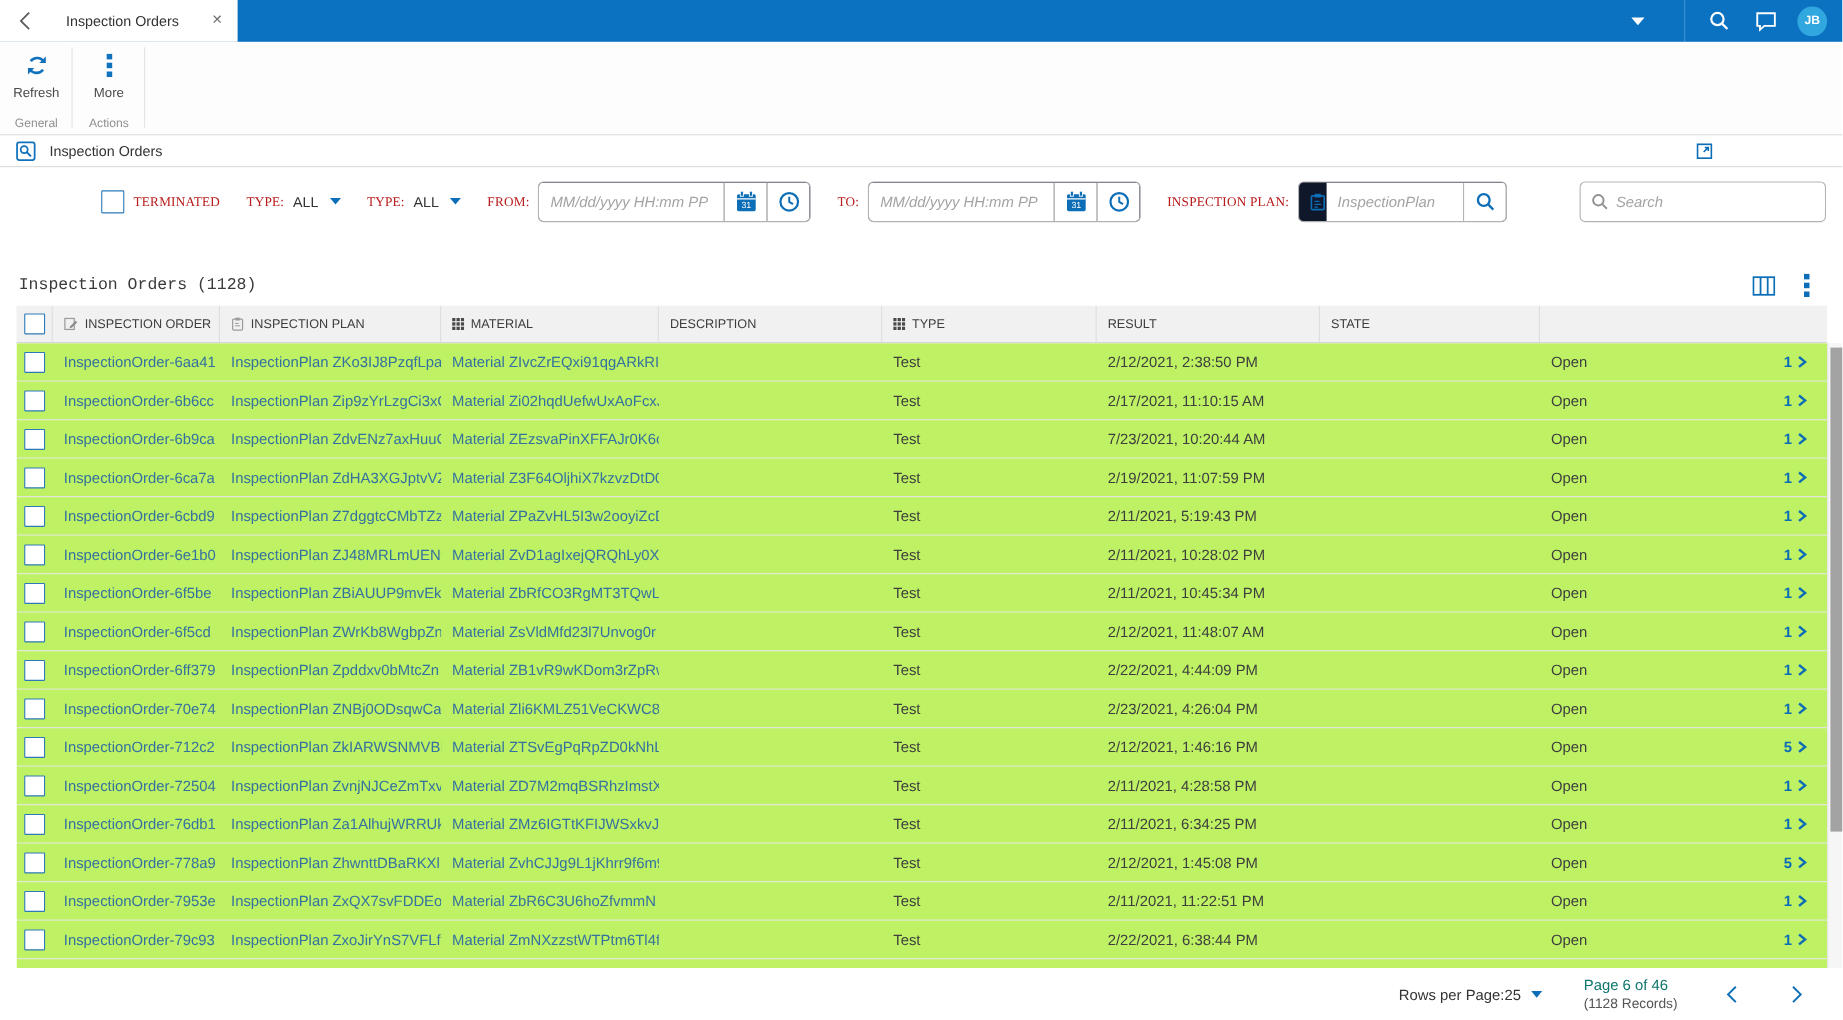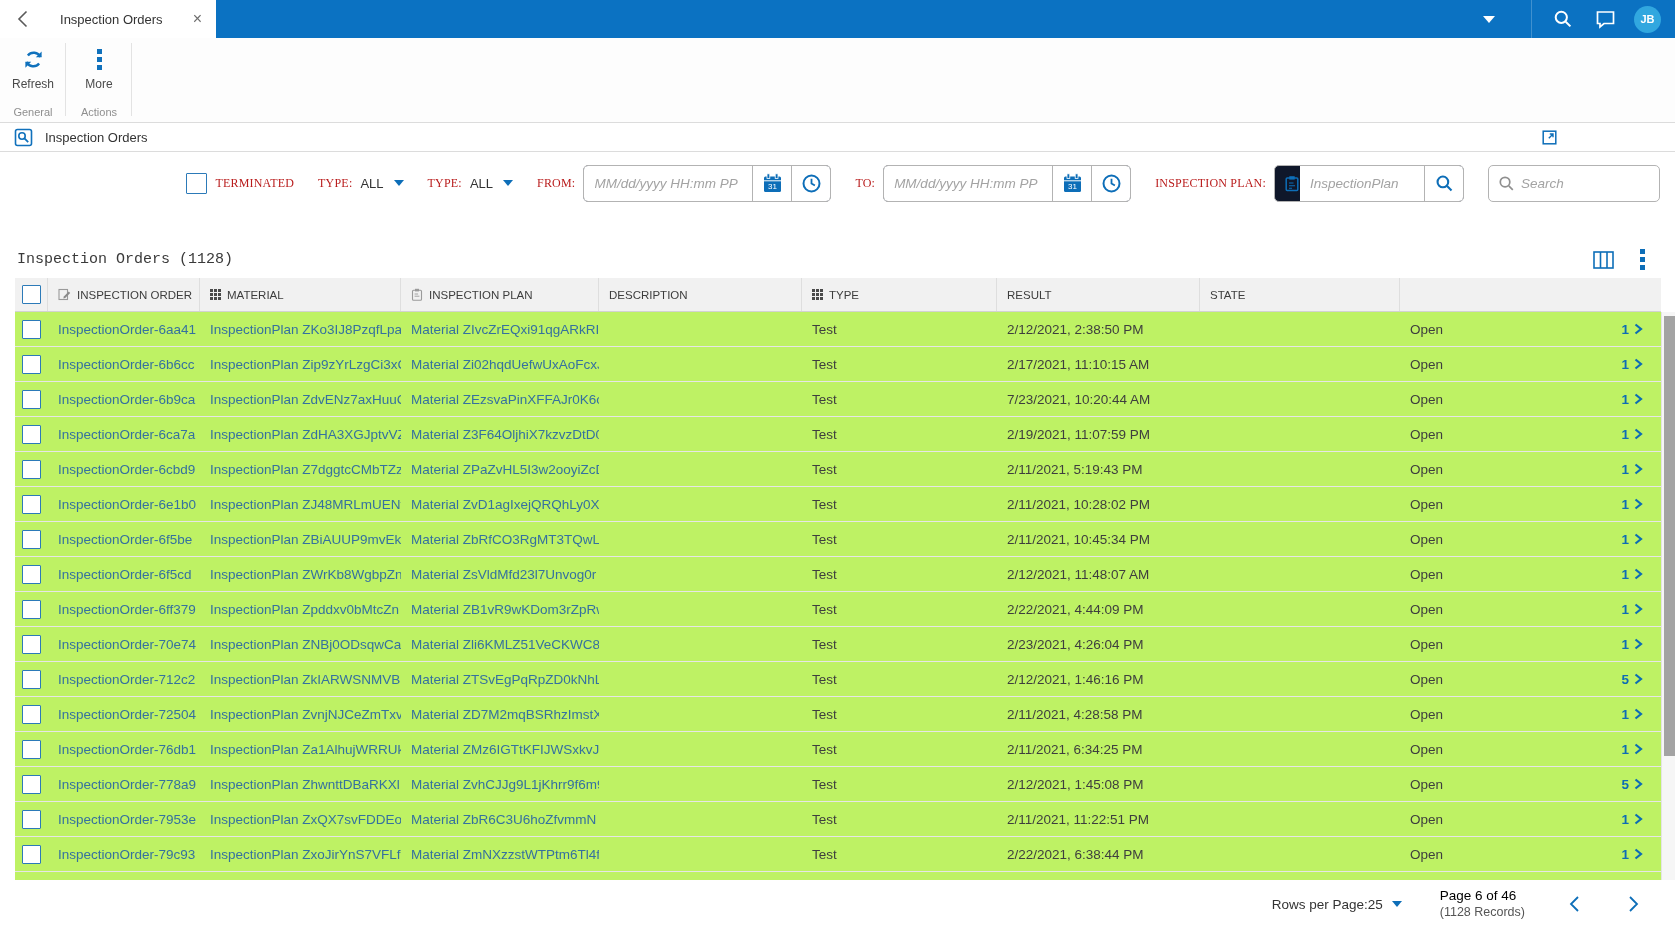--- a/index.html
+++ b/index.html
@@ -50,22 +50,22 @@
   .inp-group { display:flex; align-items:stretch; height:37px; border:1px solid #b3b3b3; border-radius:5px;
     overflow:hidden; background:#0f172a; }
   .inp-group input { border:none; outline:none; font-size:13.5px; padding:0 10px; color:#333;
     font-family:inherit; }
   .inp-group input::placeholder { color:#a3a3a3; font-style:italic; }
   .ig-btn { width:39px; display:flex; align-items:center; justify-content:center; border-left:1px solid #b3b3b3;
     cursor:pointer; background:#fff; }
   .date-inp { width:168px; }
   .plan-inp { width:124px; }
   .plan-icon-pad { display:flex; align-items:center; padding-left:9px; }
-  .searchbox { width:172px; height:37px; border:1px solid #b3b3b3; border-radius:5px; display:flex;
-    align-items:center; padding-left:9px; gap:6px; color:#8f8f8f; }
+  .searchbox { width:224px; height:37px; border:1px solid #b3b3b3; border-radius:5px; display:flex;
+    align-items:center; padding-left:9px; gap:6px; color:#8f8f8f;margin-left:42px; }
   .searchbox input { border:none; outline:none; flex:1; font-size:13.5px; color:#333; font-family:inherit; min-width:0; }
   .searchbox input::placeholder { color:#a3a3a3; font-style:italic; }
 
   
   .table-titlebar { height:64px; position:relative; background:#fff; }
   .table-title { position:absolute; left:17px; bottom:10px; font-size:15px; color:#3a3a3a;font-family:Liberation Mono, monospace; }
   .tt-icons { position:absolute; right:30px; bottom:8px; display:flex; align-items:center; gap:26px; }
   .kebab { display:flex; flex-direction:column; gap:3px; cursor:pointer; }
   .kebab span { width:5px; height:5px; background:#0d6eb8; }
 
@@ -91,21 +91,21 @@
   
   .vscroll { position:absolute; left:1646px; top:34px; bottom:0; width:14px; background:#f6f6f6;
     border-left:1px solid #e4e4e4; }
   .vthumb { position:absolute; left:1.5px; top:4px; width:11px; height:440px; background:#a3a3a3; cursor:pointer; }
 
   
   .footer { height:57px; position:relative; background:#fff; }
   .foot-inner { position:absolute; right:30px; top:8px; display:flex; align-items:center; gap:38px; }
   .rpp { display:flex; align-items:center; font-size:13.5px; color:#333; cursor:pointer; }
   .page-info { line-height:1.25; }
-  .page-info .l1 { font-size:13.5px; color:#000000; }
+  .page-info .l1 { font-size:13.5px; color:#0f766e; }
   .page-info .l2 { font-size:12.5px; color:#555; }
   .pg-btn { cursor:pointer; display:flex; align-items:center; justify-content:center; width:22px; height:24px; }
 
   svg { display:block; }
 </style>
 </head>
 <body>
 
 <div class="topbar">
   <div class="tab-strip">
@@ -284,42 +284,42 @@
           <span class="cb"></span>
         </div>
       <div class="th">
         <svg width="13" height="13" viewBox="0 0 13 13">
             <rect x="1" y="1.5" width="8.5" height="10" fill="none" stroke="#9a9a9a" stroke-width="1.1"></rect>
             <path d="M5.8 8.6 L10.8 3.6 l1.4 1.4 L7.2 10 l-1.9.5z" fill="#8a8a8a"></path>
           </svg>
         <span>INSPECTION ORDER</span>
       </div>
       <div class="th">
+        <svg width="12" height="13" viewBox="0 0 12 13">
+            <rect x="1.5" y="2.2" width="9" height="10" rx="1" fill="none" stroke="#9a9a9a" stroke-width="1.1"></rect>
+            <rect x="4" y="0.8" width="4" height="2.6" fill="#9a9a9a"></rect>
+            <path d="M3.6 6h3.5M3.6 8.2h4.8" stroke="#9a9a9a" stroke-width="0.9"></path>
+          </svg>
+        <span>INSPECTION PLAN</span>
+      </div>
+      <div class="th">
         <svg width="11" height="11" viewBox="0 0 11 11">
             <g fill="#4a4a4a">
               <rect x="0" y="0" width="3" height="3"></rect>
               <rect x="4" y="0" width="3" height="3"></rect>
               <rect x="8" y="0" width="3" height="3"></rect>
               <rect x="0" y="4" width="3" height="3"></rect>
               <rect x="4" y="4" width="3" height="3"></rect>
               <rect x="8" y="4" width="3" height="3"></rect>
               <rect x="0" y="8" width="3" height="3"></rect>
               <rect x="4" y="8" width="3" height="3"></rect>
               <rect x="8" y="8" width="3" height="3"></rect>
             </g>
           </svg>
         <span>MATERIAL</span>
-      </div>
-      <div class="th">
-        <svg width="12" height="13" viewBox="0 0 12 13">
-            <rect x="1.5" y="2.2" width="9" height="10" rx="1" fill="none" stroke="#9a9a9a" stroke-width="1.1"></rect>
-            <rect x="4" y="0.8" width="4" height="2.6" fill="#9a9a9a"></rect>
-            <path d="M3.6 6h3.5M3.6 8.2h4.8" stroke="#9a9a9a" stroke-width="0.9"></path>
-          </svg>
-        <span>INSPECTION PLAN</span>
       </div>
       <div class="th">
           <span>DESCRIPTION</span>
         </div>
       <div class="th">
         <svg width="11" height="11" viewBox="0 0 11 11">
             <g fill="#4a4a4a">
               <rect x="0" y="0" width="3" height="3"></rect>
               <rect x="4" y="0" width="3" height="3"></rect>
               <rect x="8" y="0" width="3" height="3"></rect>

